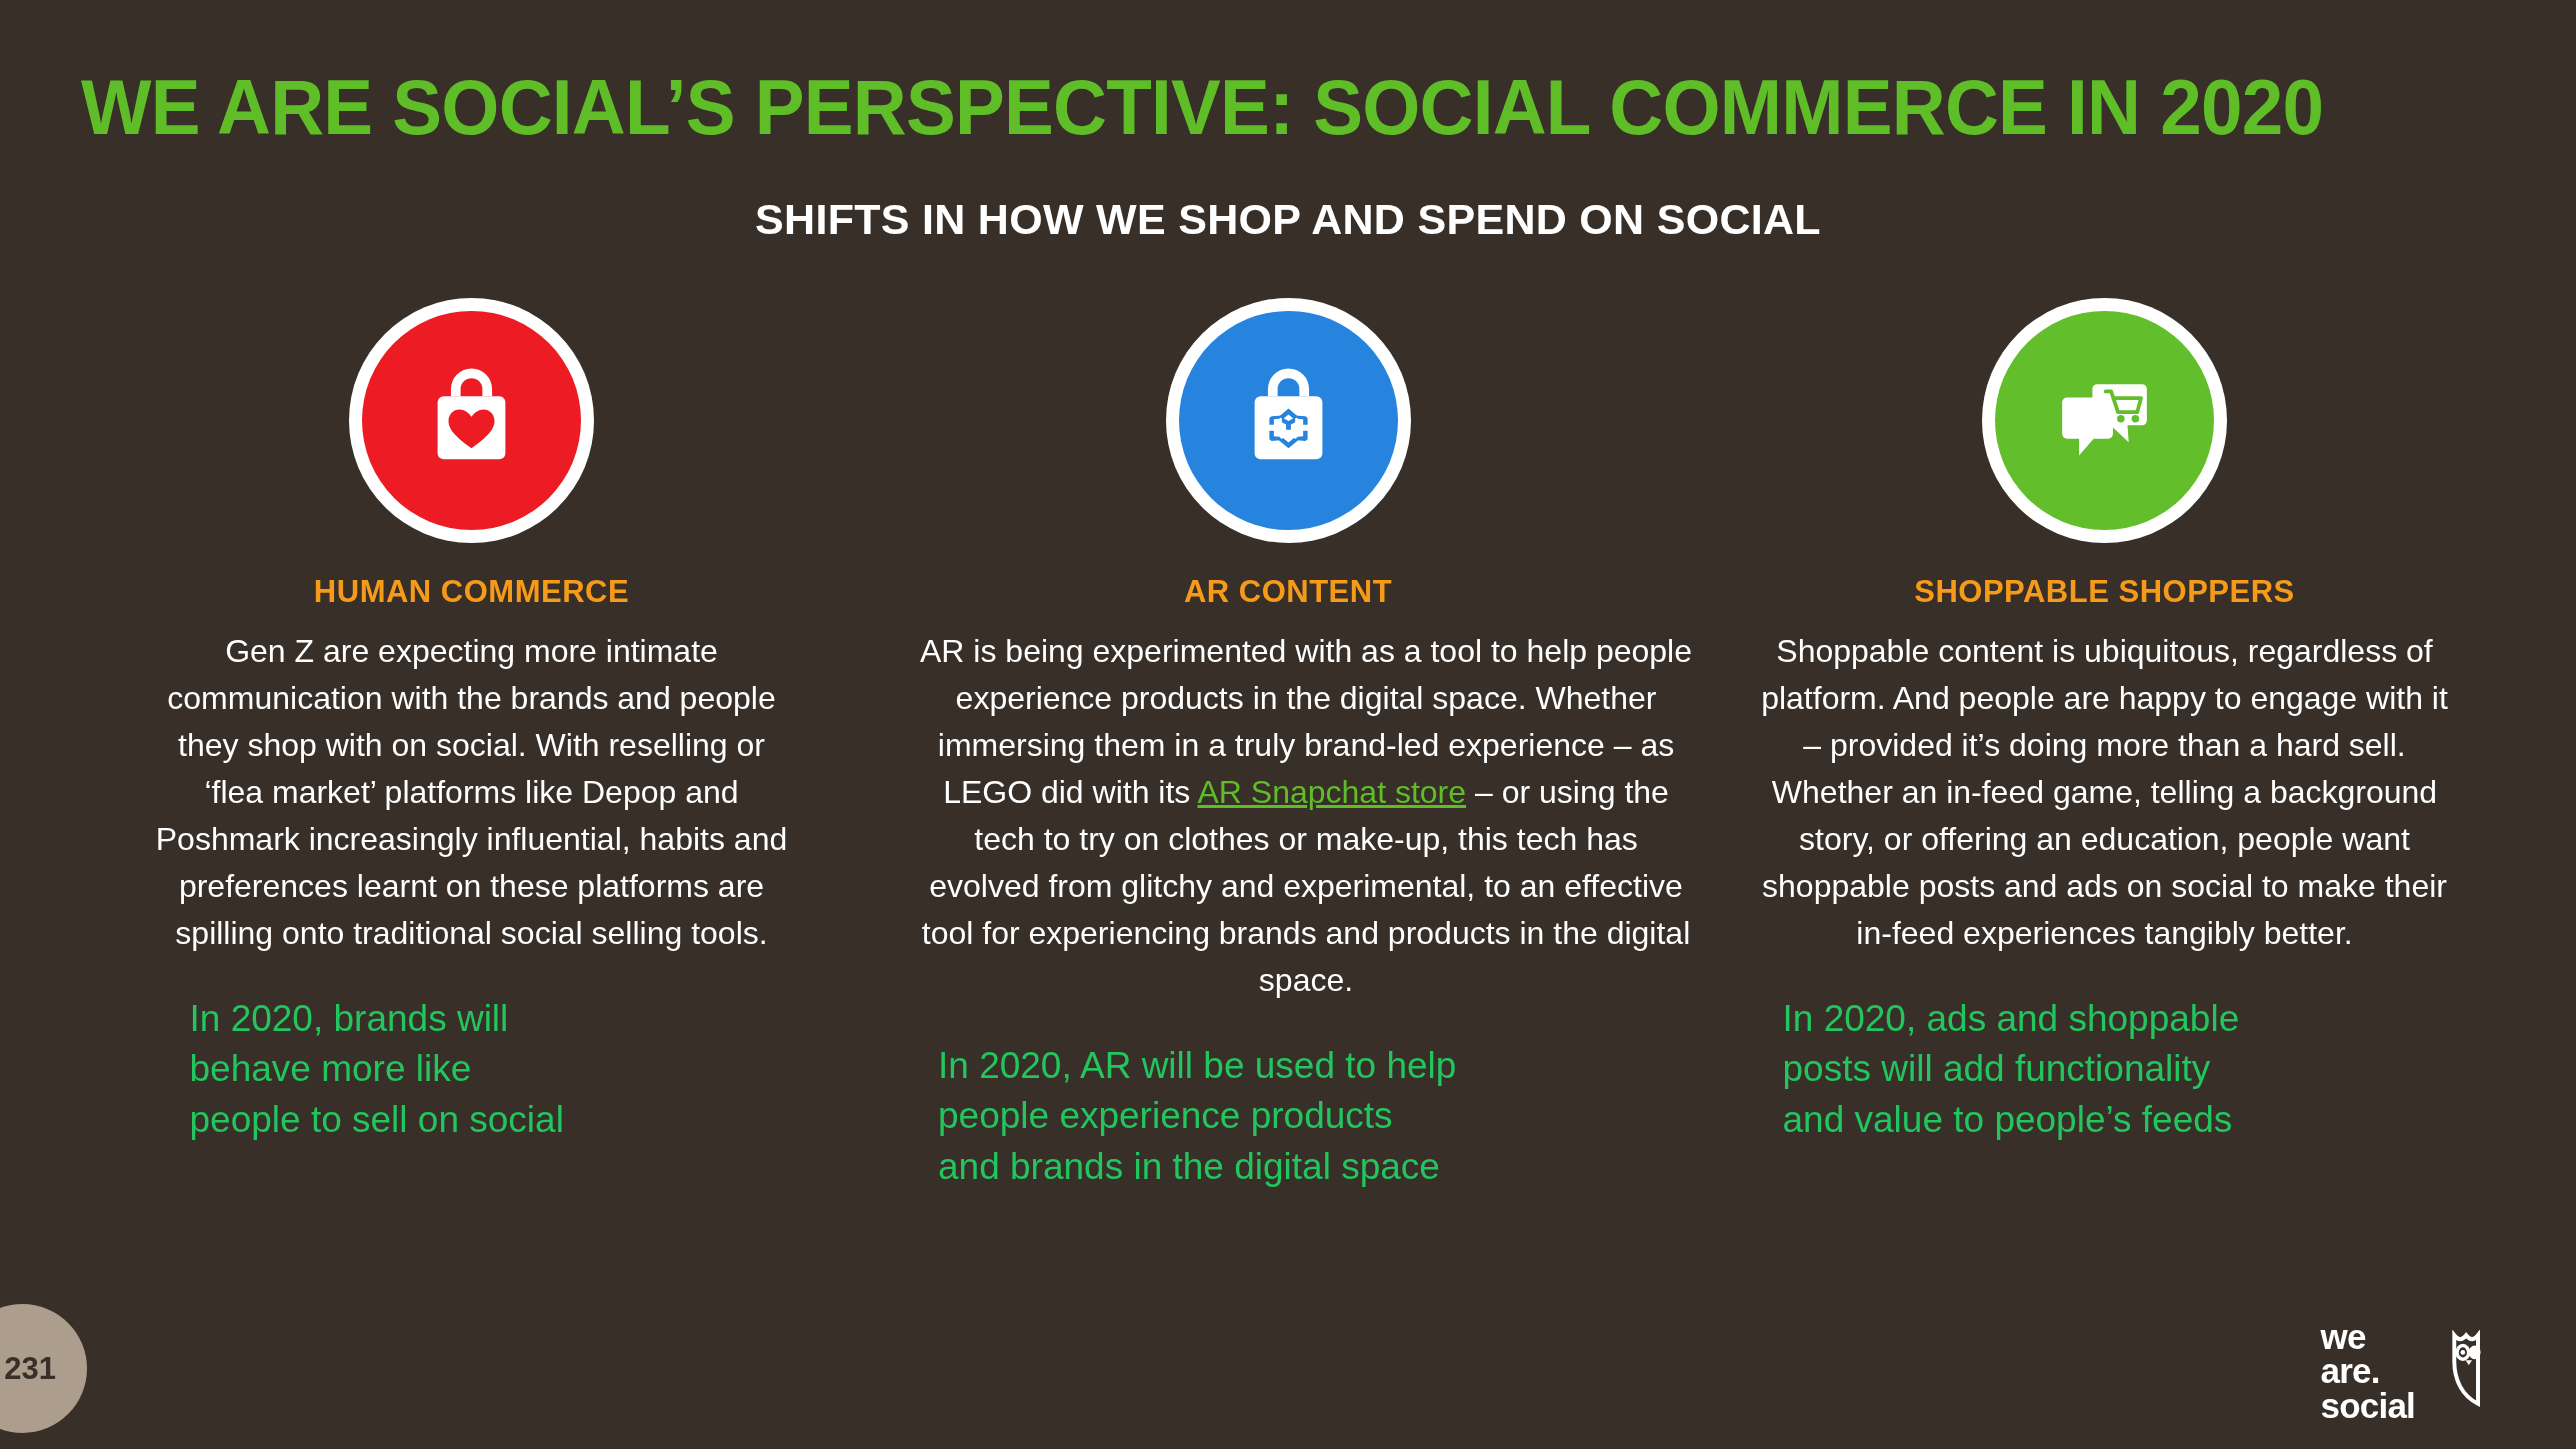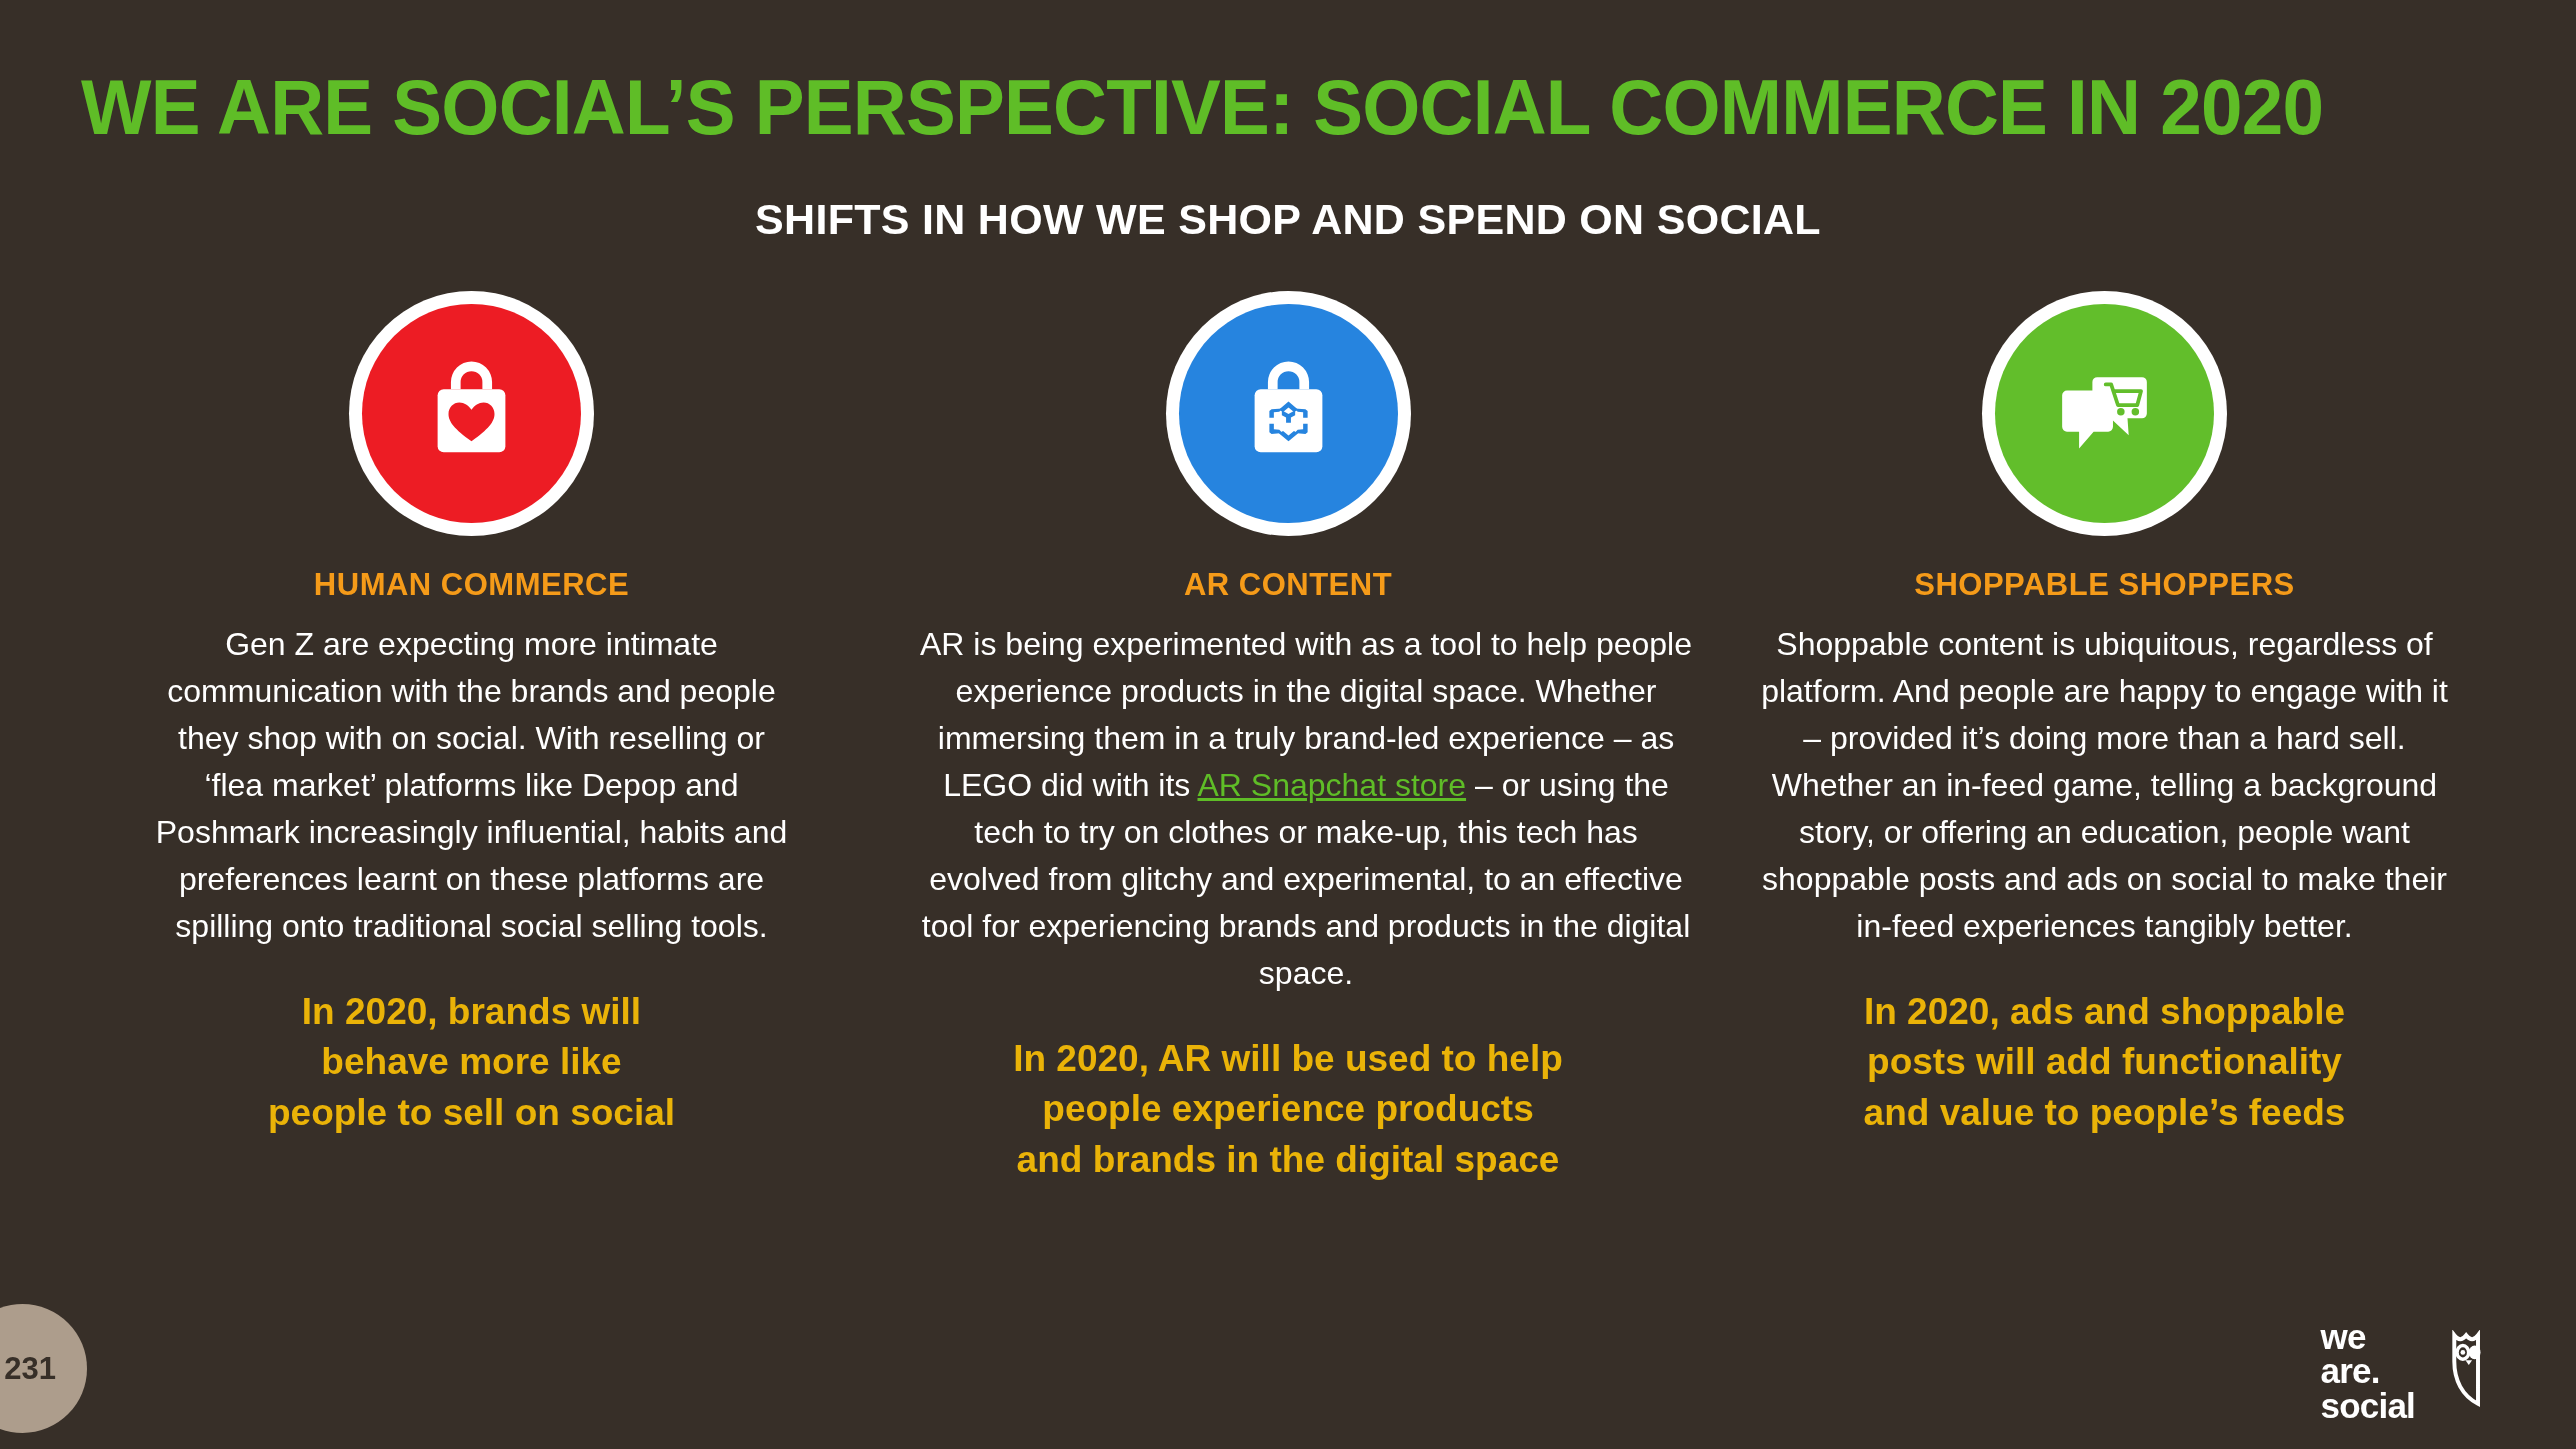--- a/index.html
+++ b/index.html
@@ -39,21 +39,21 @@
     color: #FFFFFF;
     font-size: 43px;
     font-weight: bold;
     letter-spacing: 0.3px;
   }
 
   
   .columns {
     position: absolute;
     left: 0;
-    top: 291px;
+    top: 298px;
     width: 2576px;
     height: 966px;
     display: flex;
     justify-content: space-between;
     padding: 0 85px;
     box-sizing: border-box;
   }
   .column {
     width: 773px;
     display: flex;
@@ -100,25 +100,24 @@
     font-weight: 300;
   }
   .col-body a,
   .col-link {
     color: #5FBD27;
     text-decoration: underline;
     text-decoration-color: #5FBD27;
   }
   .col-conclusion {
     margin-top: 37px;
-    color: #eab308;
+    color: #22c55e;
     font-size: 37px;
     line-height: 1.36;
-    font-weight: bold;
-    text-align: center;
+    font-weight: normal;
     white-space: pre-line;
   }
 
   
   .col-1 .col-body { width: 644px; }
   .col-2 .col-body { width: 781px; margin-left: 36px; }
   .col-3 .col-body { width: 692px; }
   .col-1 .col-conclusion { width: 564px; }
   .col-2 .col-conclusion { width: 700px; }
   .col-3 .col-conclusion { width: 644px; }

